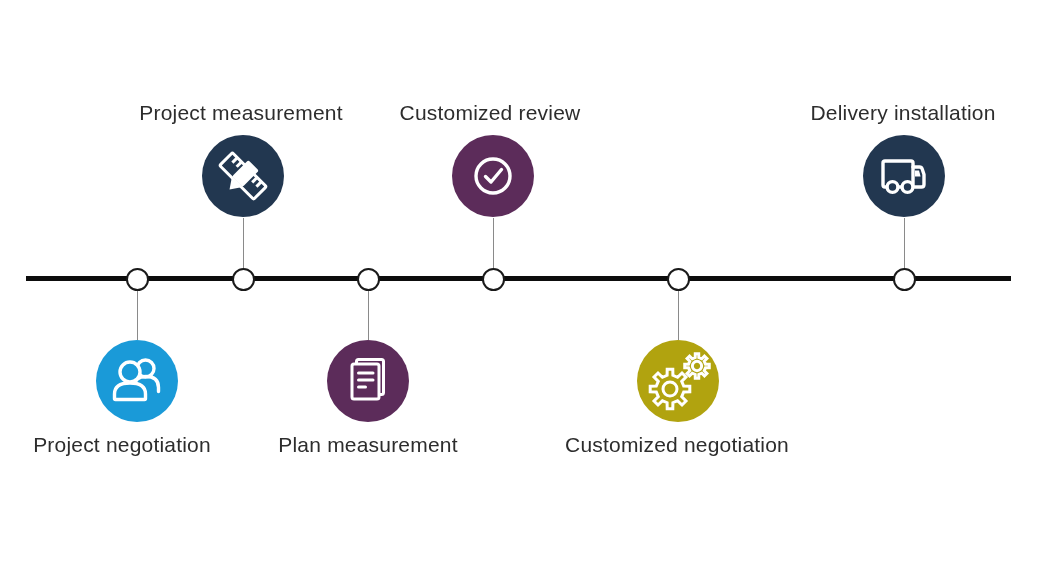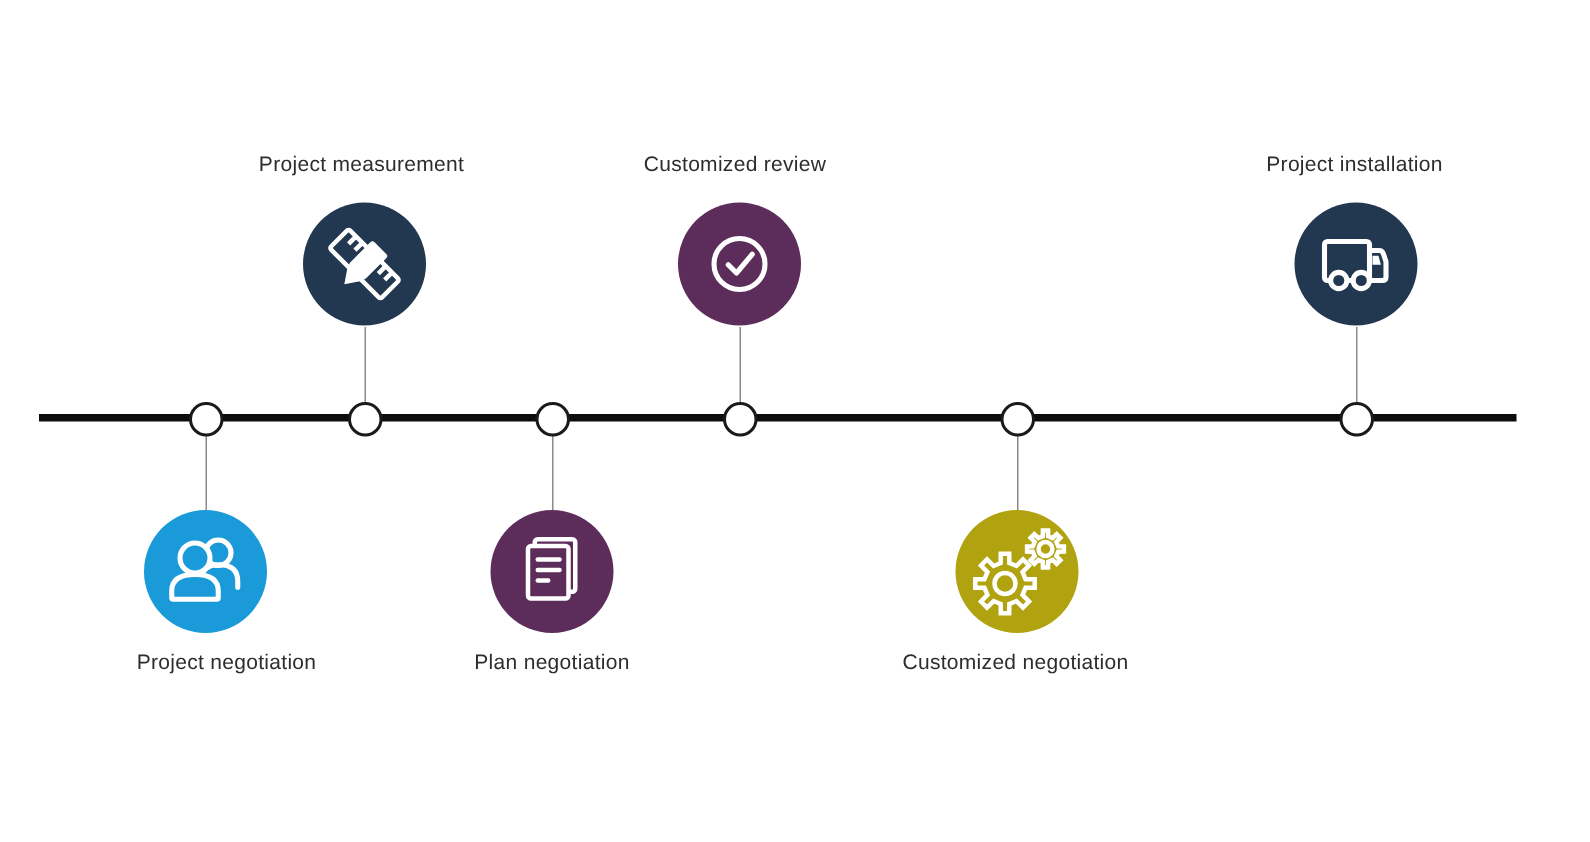--- a/index.html
+++ b/index.html
@@ -22,21 +22,21 @@
   .node{
     position:absolute;top:267.5px;width:23px;height:23px;
     box-sizing:border-box;border:2.5px solid #1a1a1a;border-radius:50%;
     background:#ffffff;z-index:2;
   }
   .badge{position:absolute;z-index:2;}
   .badge-above{top:134px;}
   .badge-below{top:339px;}
   .label{
     position:absolute;transform:translateX(-50%);white-space:nowrap;
-    font-size:14px;color:#2d2d2d;letter-spacing:0.2px;z-index:2;
+    font-size:21px;color:#2d2d2d;letter-spacing:0.2px;z-index:2;
   }
   .label-above{top:101px;}
   .label-below{top:433px;}
 </style>
 </head>
 <body>
 
 <div class="canvas">
 
   <div class="timeline-line"></div>
@@ -46,21 +46,21 @@
     <div class="node" style="left:125.5px"></div>
     <svg class="badge badge-below" style="left:95px" width="84" height="84" viewBox="0 0 84 84">
       <circle cx="42" cy="42" r="41" fill="#1a9ad8"></circle>
       <g fill="none" stroke="#ffffff" stroke-width="3.4" stroke-linecap="round" stroke-linejoin="round">
         <circle cx="50.5" cy="29.5" r="8.5"></circle>
         <path d="M39,51 L39,48.5 Q39,37.5 51,37.5 Q63.5,37.5 63.5,48.5 L63.5,52.5"></path>
         <circle cx="35" cy="33" r="10" fill="#1a9ad8"></circle>
         <path d="M19.5,59.5 L19.5,55 Q19.5,44 35,44 Q50.5,44 50.5,55 L50.5,59.5 Q50.5,60.5 49.5,60.5 L20.5,60.5 Q19.5,60.5 19.5,59.5 Z" fill="#1a9ad8"></path>
       </g>
     </svg>
-    <div class="label label-below" style="left:151px">Project negotiation</div>
+    <div class="label label-below" style="left:122px">Project negotiation</div>
   </div>
 
   <div>
     <div class="connector conn-above" style="left:242.5px"></div>
     <div class="node" style="left:231.5px"></div>
     <svg class="badge badge-above" style="left:201px" width="84" height="84" viewBox="0 0 84 84">
       <circle cx="42" cy="42" r="41" fill="#223750"></circle>
       <g transform="translate(42,42)">
         <g transform="rotate(45)" fill="none" stroke="#ffffff" stroke-width="3">
           <rect x="-24" y="-9" width="48" height="18" rx="1.5"></rect>
@@ -84,21 +84,21 @@
     <svg class="badge badge-below" style="left:326px" width="84" height="84" viewBox="0 0 84 84">
       <circle cx="42" cy="42" r="41" fill="#5c2c5a"></circle>
       <g fill="none" stroke="#ffffff" stroke-width="3" stroke-linecap="round" stroke-linejoin="round">
         <rect x="30.5" y="20.5" width="27" height="35" rx="2"></rect>
         <rect x="26" y="25" width="27" height="35" rx="2" fill="#5c2c5a"></rect>
         <line x1="32.5" y1="34" x2="47" y2="34"></line>
         <line x1="32.5" y1="41" x2="47" y2="41"></line>
         <line x1="32.5" y1="48" x2="39.5" y2="48"></line>
       </g>
     </svg>
-    <div class="label label-below" style="left:368px">Plan negotiation</div>
+    <div class="label label-below" style="left:368px">Plan measurement</div>
   </div>
 
   <div>
     <div class="connector conn-above" style="left:492.5px"></div>
     <div class="node" style="left:481.5px"></div>
     <svg class="badge badge-above" style="left:451px" width="84" height="84" viewBox="0 0 84 84">
       <circle cx="42" cy="42" r="41" fill="#5c2c5a"></circle>
       <g fill="none" stroke="#ffffff" stroke-width="3.4" stroke-linecap="round" stroke-linejoin="round">
         <circle cx="42" cy="42" r="17"></circle>
         <path d="M34.5,42.5 L40,48 L50.5,35.5"></path>
@@ -132,16 +132,16 @@
     <svg class="badge badge-above" style="left:862px" width="84" height="84" viewBox="0 0 84 84">
       <circle cx="42" cy="42" r="41" fill="#223750"></circle>
       <g fill="none" stroke="#ffffff" stroke-width="3.4" stroke-linecap="round" stroke-linejoin="round">
         <rect x="21" y="27" width="30" height="26" rx="2"></rect>
         <path d="M51,33 L57.5,33 Q59.5,33 60.2,35 L62,40.5 L62,50.5 Q62,53 59.5,53 L51,53"></path>
         <path d="M53,36.5 L57,36.5 L58.6,42.5 L53,42.5 Z" fill="#ffffff" stroke="none"></path>
         <circle cx="30.5" cy="53" r="5.4" fill="#223750"></circle>
         <circle cx="45.5" cy="53" r="5.4" fill="#223750"></circle>
       </g>
     </svg>
-    <div class="label label-above" style="left:903px">Project installation</div>
+    <div class="label label-above" style="left:903px">Delivery installation</div>
   </div>
 
 </div>
 
 </body></html>

